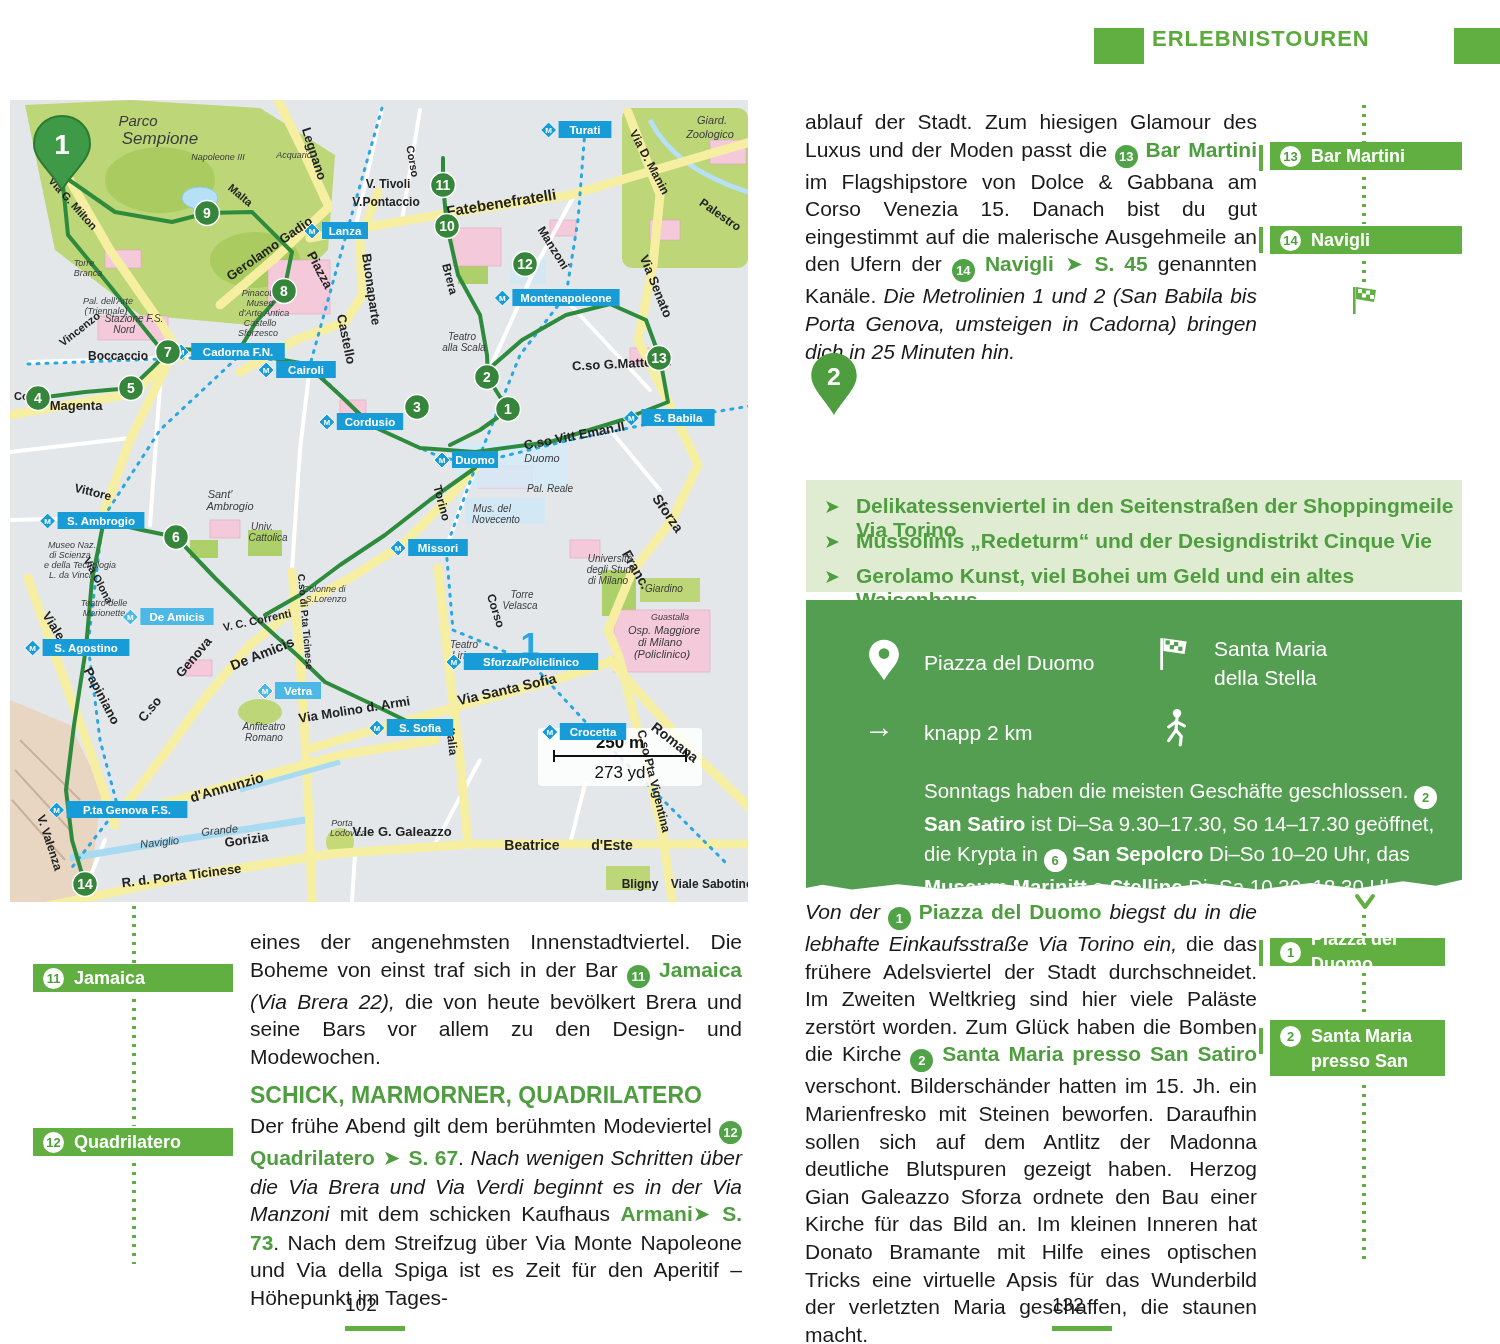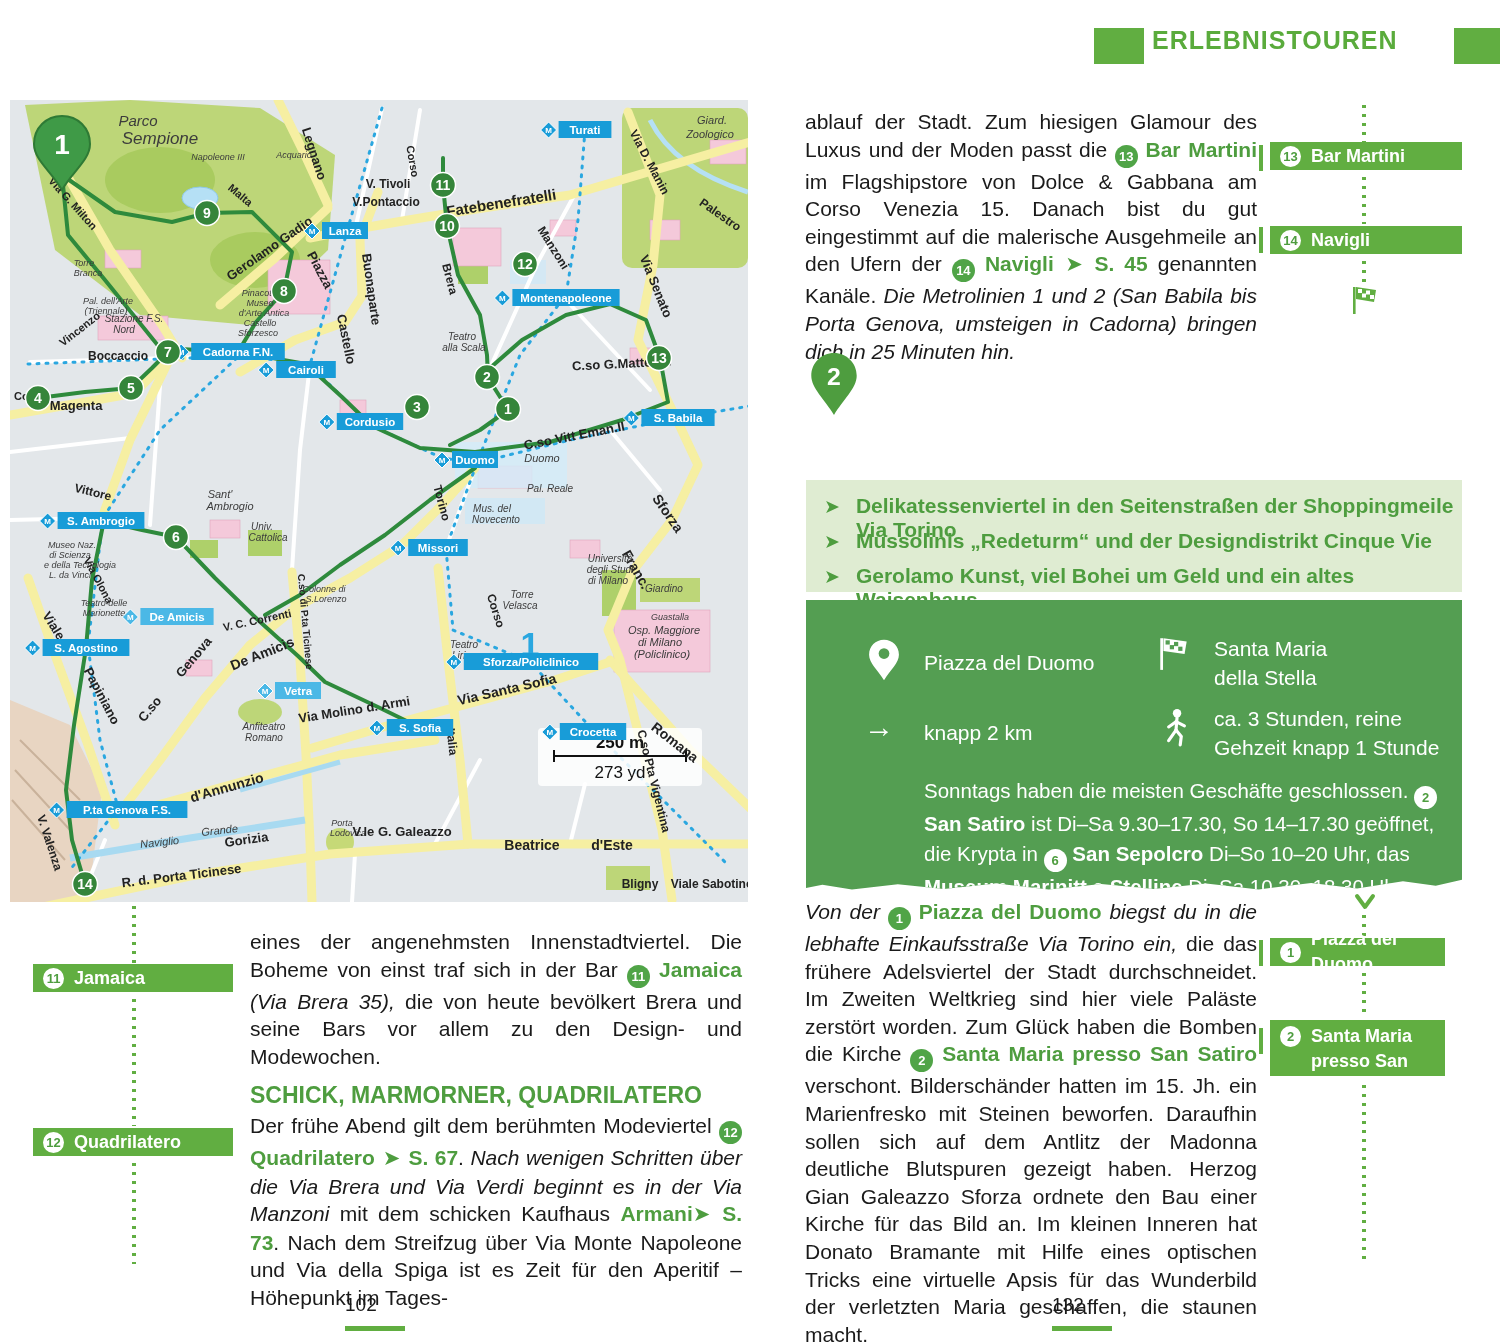--- a/index.html
+++ b/index.html
@@ -1,21 +1,21 @@
 <!DOCTYPE html>
 <html><head>
 <meta charset="utf-8">
 <style>
   html,body{margin:0;padding:0}
   body{width:1500px;height:1344px;position:relative;overflow:hidden;background:#fff;
        font-family:"Liberation Sans",sans-serif;color:#1a1a1a}
   .abs{position:absolute}
   
   .hbar{position:absolute;background:#61ae41;height:36px}
-  #page-header{position:absolute;top:26px;left:1152px;font-size:25px;font-weight:bold;
+  #page-header{position:absolute;top:26px;left:1152px;font-size:22px;font-weight:bold;
        letter-spacing:1px;color:#5aab3c}
   
   .col{position:absolute;font-size:21px;line-height:27.6px;text-align:justify;margin:0}
   .g{color:#4e9d3f;font-weight:bold}
   .i{font-style:italic}
   .b{font-weight:bold}
   .ag{font-family:"DejaVu Sans",sans-serif}
   .badge{display:inline-flex;align-items:center;justify-content:center;width:23px;height:23px;
        border-radius:50%;background:#50a447;color:#fff;font-weight:bold;font-size:13px;
        vertical-align:-4px;line-height:1;font-style:normal}
@@ -443,21 +443,21 @@
   <span class="mbadge">11</span>
   <span class="txt">Jamaica</span>
 </div>
 <div class="vdots" style="left:132px;top:996px;height:130px"></div>
 <div class="mlabel" style="left:33px;top:1128px;width:200px;height:28px">
   <span class="mbadge">12</span>
   <span class="txt">Quadrilatero</span>
 </div>
 <div class="vdots" style="left:132px;top:1160px;height:104px"></div>
 
-<p class="col" id="left-p1" style="left:250px;top:928px;width:492px"><span>eines der angenehmsten Innenstadtviertel. Die Boheme von einst traf sich in der Bar </span><span class="badge">11</span><span> </span><span class="g">Jamaica</span><span class="i"> (Via Brera 35),</span><span> die von heute bevölkert Brera und seine Bars vor allem zu den Design- und Modewochen.</span></p>
+<p class="col" id="left-p1" style="left:250px;top:928px;width:492px"><span>eines der angenehmsten Innenstadtviertel. Die Boheme von einst traf sich in der Bar </span><span class="badge">11</span><span> </span><span class="g">Jamaica</span><span class="i"> (Via Brera 22),</span><span> die von heute bevölkert Brera und seine Bars vor allem zu den Design- und Modewochen.</span></p>
 <div class="abs" style="left:250px;top:1082px;width:492px;color:#4e9d3f;font-weight:bold;font-size:23px">SCHICK, MARMORNER, QUADRILATERO</div>
 <p class="col" id="left-p2" style="left:250px;top:1112px;width:492px"><span>Der frühe Abend gilt dem berühmten Modeviertel </span><span class="badge">12</span><span> </span><span class="g">Quadrilatero</span><span class="g ag"> ➤ </span><span class="g">S. 67</span><span>. </span><span class="i">Nach wenigen Schritten über die Via Brera und Via Verdi beginnt es in der Via Manzoni</span><span> mit dem schicken Kaufhaus </span><span class="g">Armani</span><span class="g ag">➤ </span><span class="g">S. 73</span><span>. Nach dem Streifzug über Via Monte Napoleone und Via della Spiga ist es Zeit für den Aperitif – Höhepunkt im Tages-</span></p>
 
 <div class="folio" style="left:345px;top:1294px">102</div>
 <div class="foliobar" style="left:345px;top:1326px"></div>
 
 <p class="col" id="right-top" style="left:805px;top:108px;width:452px"><span>ablauf der Stadt. Zum hiesigen Glamour des Luxus und der Moden passt die </span><span class="badge">13</span><span> </span><span class="g">Bar Martini</span><span> im Flagshipstore von Dolce &amp; Gabbana am Corso Venezia 15. Danach bist du gut eingestimmt auf die malerische Ausgehmeile an den Ufern der </span><span class="badge">14</span><span> </span><span class="g">Navigli</span><span class="g ag"> ➤ </span><span class="g">S. 45</span><span> genannten Kanäle. </span><span class="i">Die Metrolinien 1 und 2 (San Babila bis Porta Genova, umsteigen in Cadorna) bringen dich in 25 Minuten hin.</span></p>
 <div class="gtick" style="left:1259px;top:145px;height:26px"></div>
 <div class="gtick" style="left:1259px;top:227px;height:26px"></div>
 
@@ -529,22 +529,20 @@
   <svg style="position:absolute;left:356px;top:108px" width="28" height="40" viewBox="0 0 26 38">
     <circle cx="14" cy="5" r="4" fill="#fff"></circle>
     <g stroke="#fff" stroke-width="3" stroke-linecap="round" fill="none">
       <path d="M14,9 L13,21"></path>
       <path d="M13,13 L21,17"></path>
       <path d="M13,13 L6,18"></path>
       <path d="M13,21 L6,31"></path>
       <path d="M13,21 L18,27 L17,35"></path>
     </g>
   </svg>
-  <div class="ibx pre" style="left:408px;top:104px">ca. 3 Stunden, reine
-Gehzeit knapp 1 Stunde</div>
   <div id="info-note"><span>Sonntags haben die meisten Geschäfte geschlossen. </span><span class="badge inv">2</span><span> </span><span class="b">San Satiro</span><span> ist Di–Sa 9.30–17.30, So 14–17.30 geöffnet, die Krypta in </span><span class="badge inv">6</span><span> </span><span class="b">San Sepolcro</span><span> Di–So 10–20 Uhr, das </span><span class="b">Museum Marinitt e Stelline</span><span> Di–Sa 10.30–18.30 Uhr.</span></div>
 </div>
 
 <p class="col" id="right-body" style="left:805px;top:898px;width:452px"><span class="i">Von der </span><span class="badge">1</span><span> </span><span class="g">Piazza del Duomo</span><span class="i"> biegst du in die lebhafte Einkaufsstraße Via Torino ein,</span><span> die das frühere Adelsviertel der Stadt durchschneidet. Im Zweiten Weltkrieg sind hier viele Paläste zerstört worden. Zum Glück haben die Bomben die Kirche </span><span class="badge">2</span><span> </span><span class="g">Santa Maria presso San Satiro</span><span> verschont. Bilderschänder hatten im 15. Jh. ein Marienfresko mit Steinen beworfen. Daraufhin sollen sich auf dem Antlitz der Madonna deutliche Blutspuren gezeigt haben. Herzog Gian Galeazzo Sforza ordnete den Bau einer Kirche für das Bild an. Im kleinen Inneren hat Donato Bramante mit Hilfe eines optischen Tricks eine virtuelle Apsis für das Wunderbild der verletzten Maria geschaffen, die staunen macht.</span></p>
 <div class="gtick" style="left:1259px;top:940px;height:26px"></div>
 <div class="gtick" style="left:1259px;top:1028px;height:26px"></div>
 
 <svg style="position:absolute;left:1354px;top:893px" width="22" height="18" viewBox="0 0 22 18">
   <polyline points="3,3 11,14 19,3" fill="none" stroke="#61ae41" stroke-width="4" stroke-linecap="round" stroke-linejoin="round"></polyline>
 </svg>

